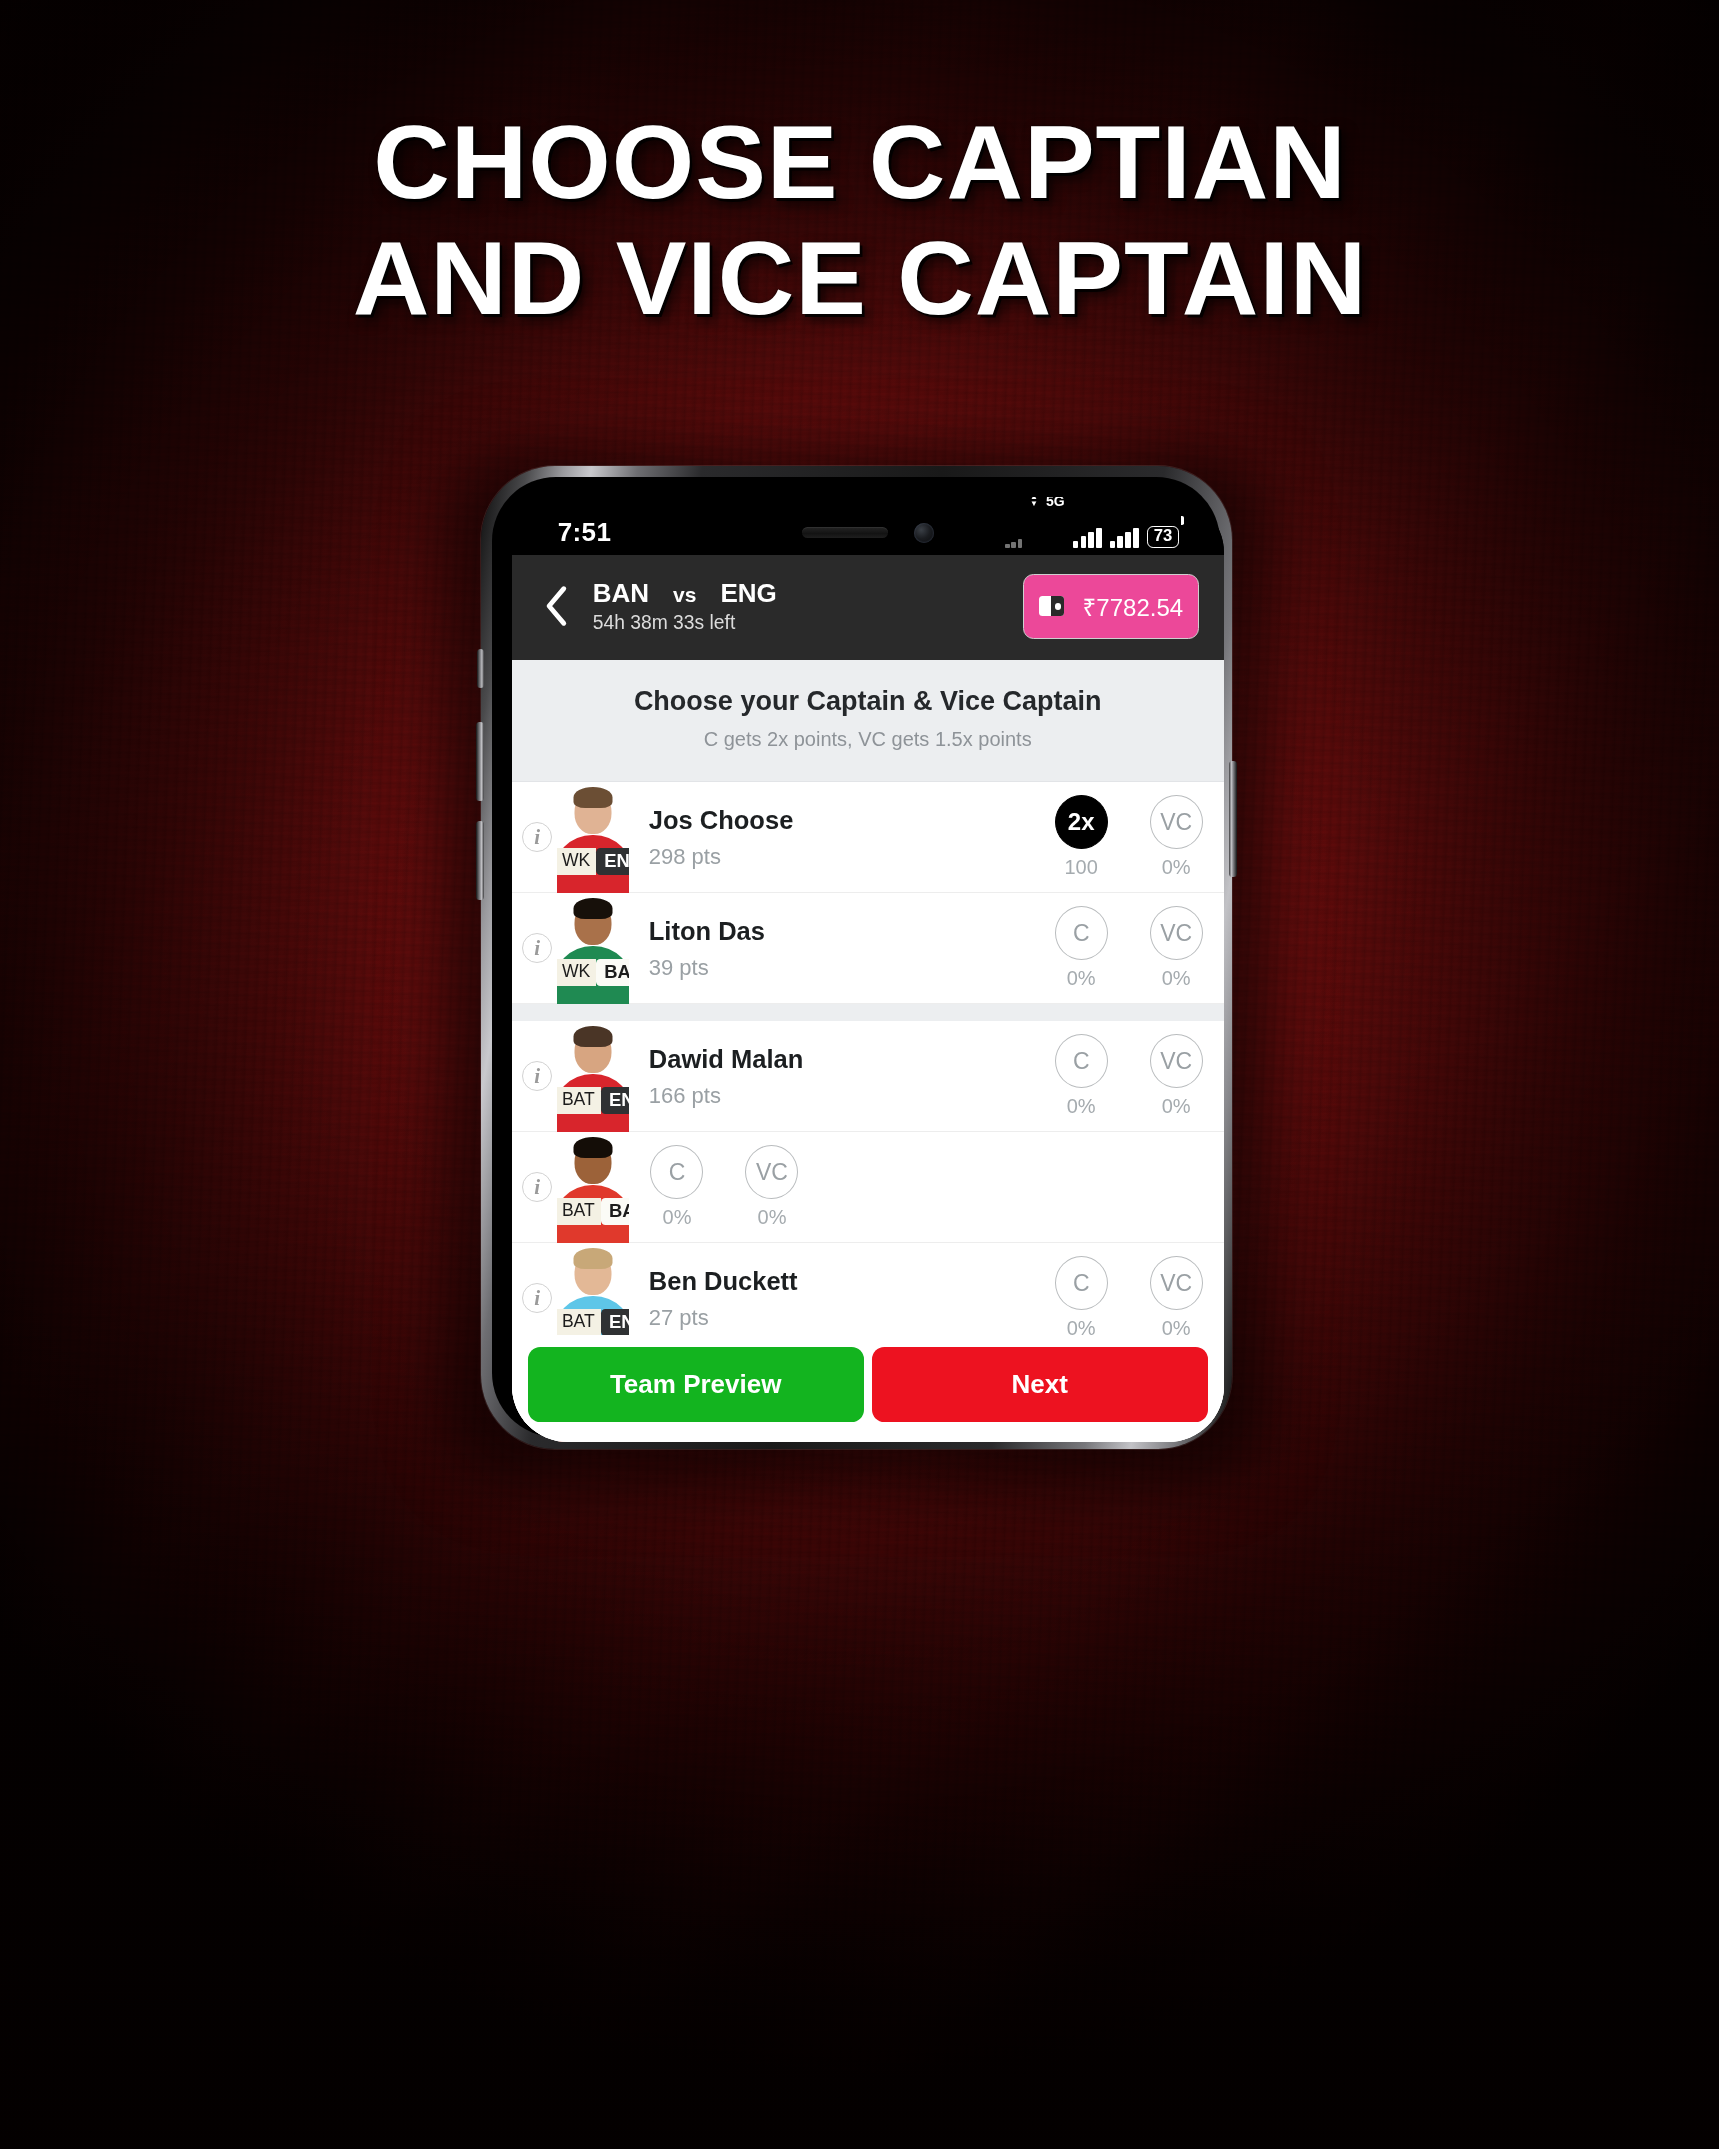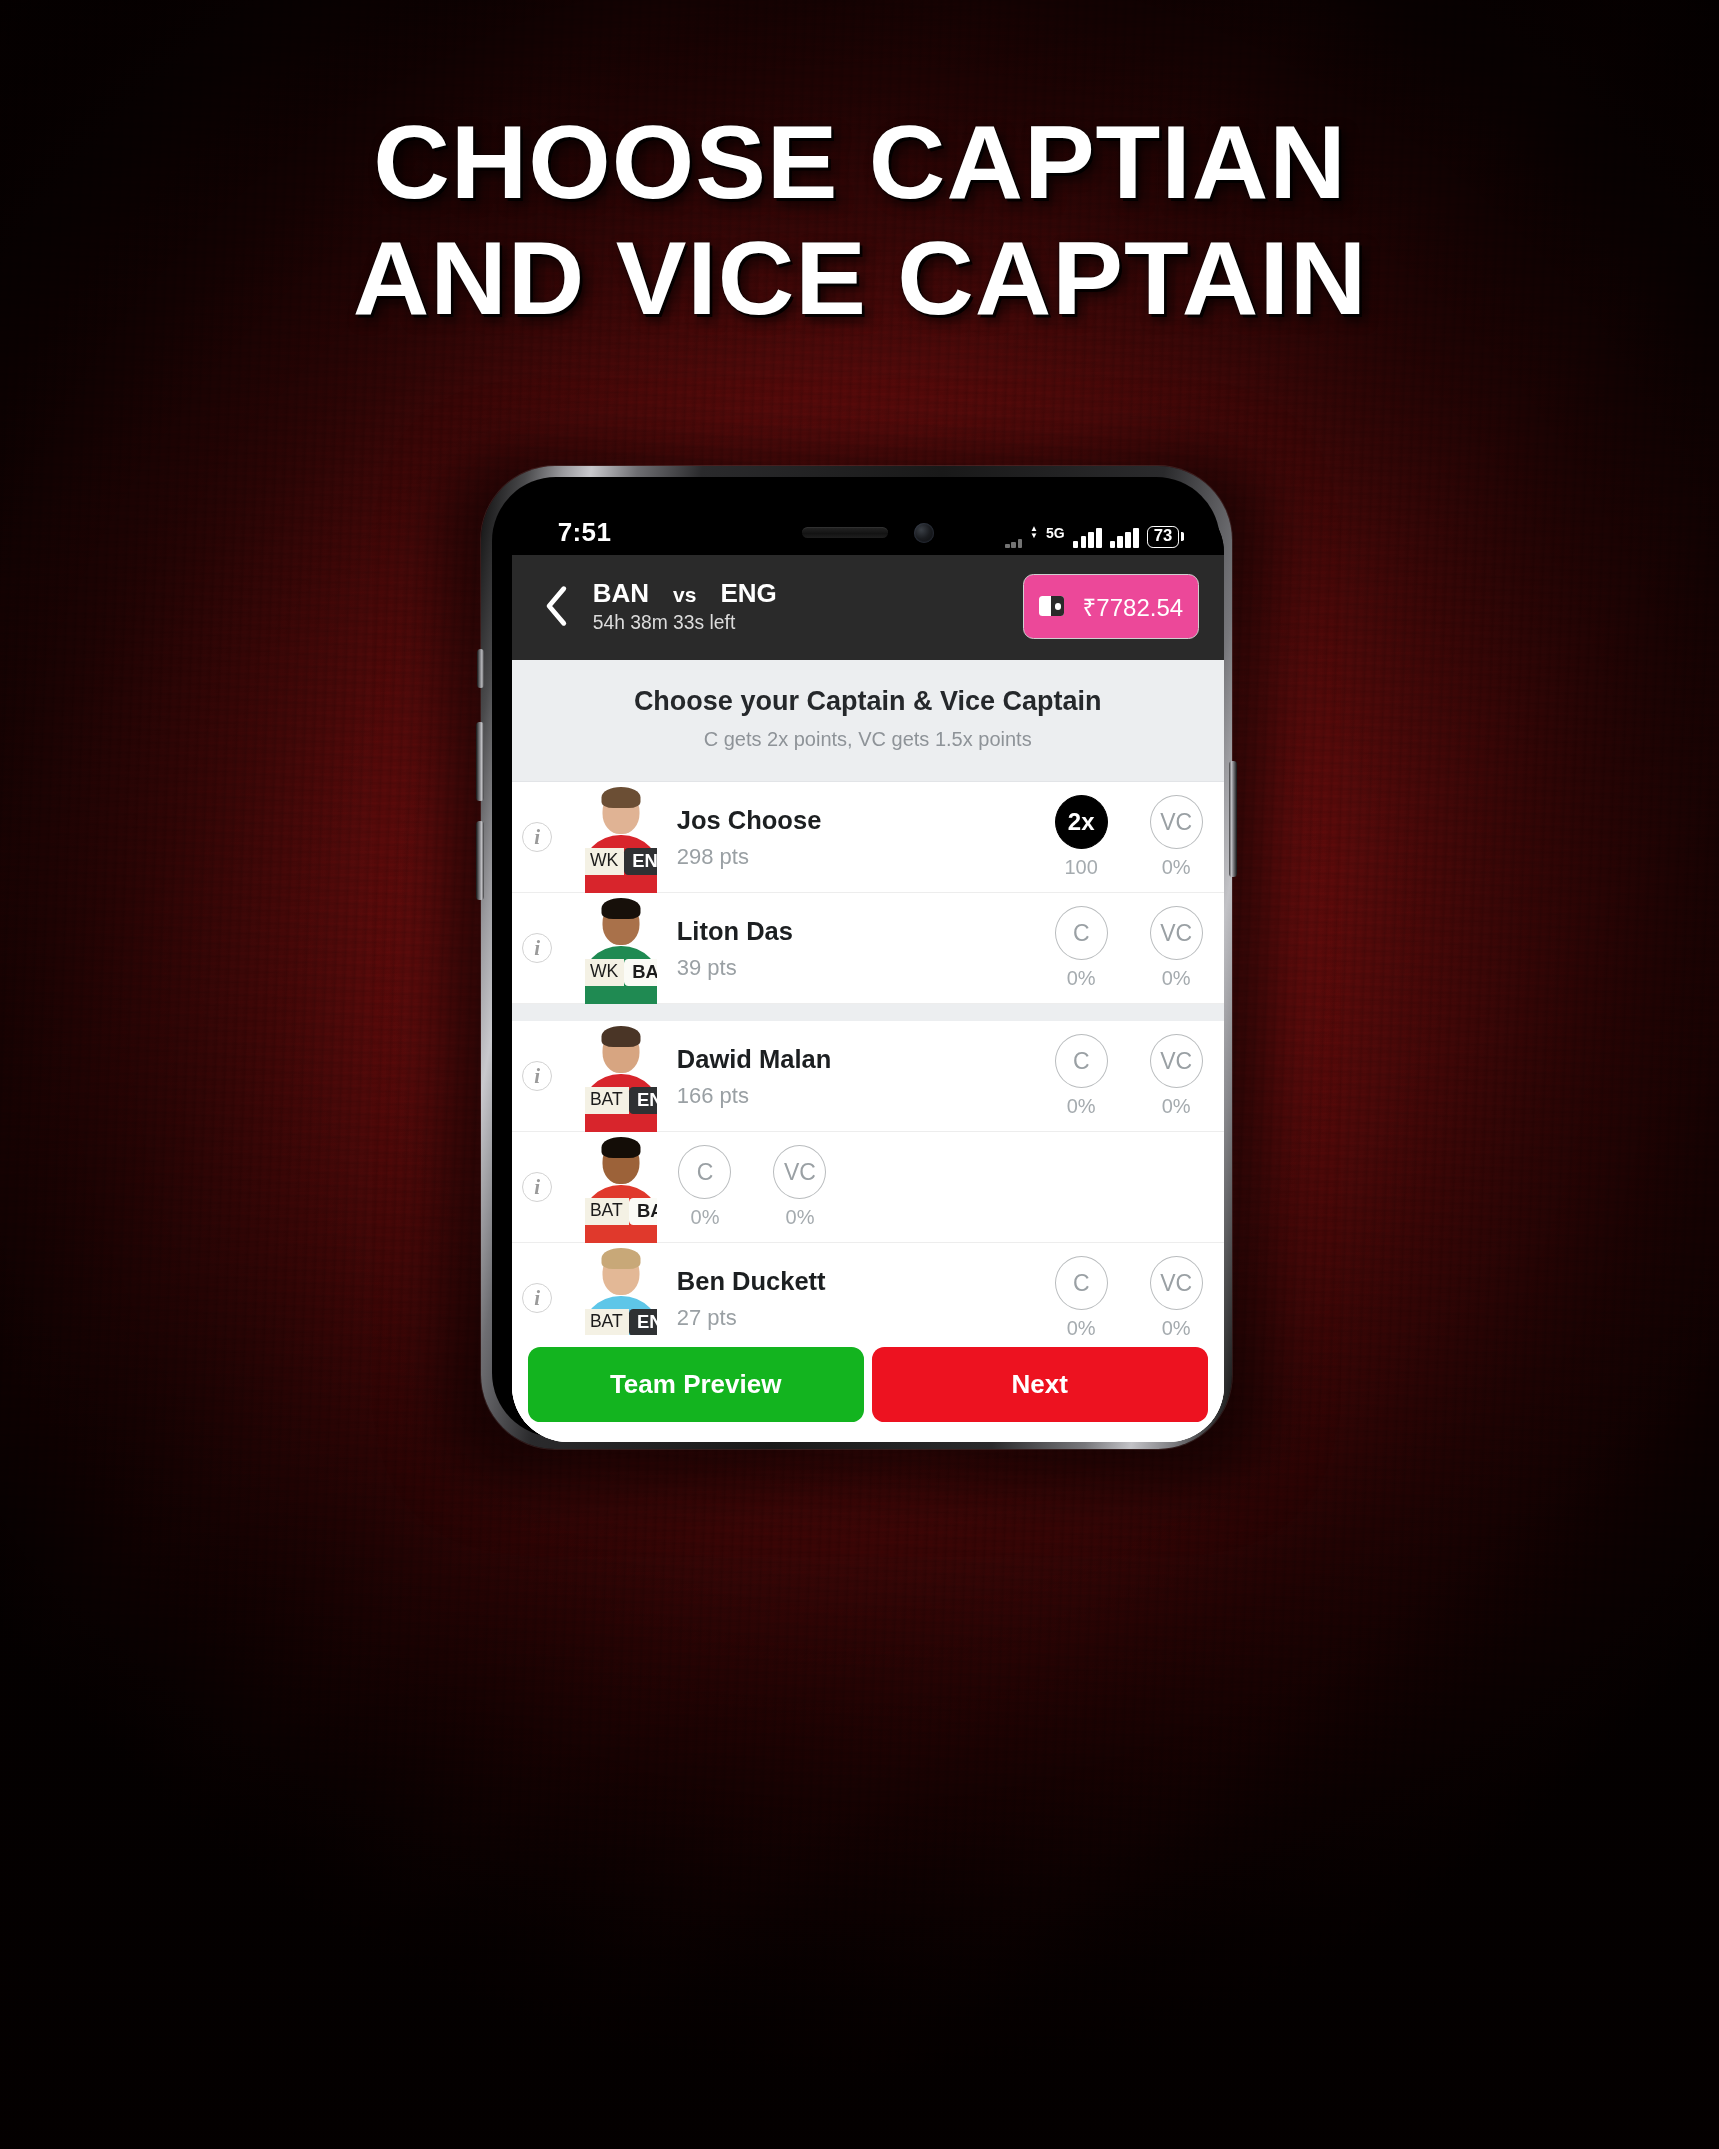--- a/index.html
+++ b/index.html
@@ -154,21 +154,21 @@
   }
   .faint-sig i { display:block; width:4.4px; background:#fff; border-radius:0.9px; }
   .faint-sig i:nth-child(1){height:3.5px;}
   .faint-sig i:nth-child(2){height:6.1px;}
   .faint-sig i:nth-child(3){height:8.8px;}
   #battery {
     display: flex; align-items: center; gap: 1.8px;
   }
   #batt-body {
     border: 1.8px solid #fff; border-radius: 6.1px;
-    padding: 0.9px 6.1px; font-size: 16.7px; font-weight: 600; line-height: 1.1;
+    padding: 0.9px 6.1px; font-size: 16.7px; font-weight: 600; line-height: 1.1; margin-top: 32px;
   }
   #batt-cap { width: 2.6px; height: 8.8px; background: #fff; border-radius: 0 1.8px 1.8px 0; }
 
   
   #appbar {
     background: #2a2a2a;
     padding: 19.3px 24.6px 21px 21px;
     display: flex; align-items: center; gap: 14px;
     color: #fff;
   }
@@ -234,21 +234,20 @@
     display: flex; align-items: center; justify-content: center;
     flex: 0 0 auto;
     margin-right: 5.3px;
     background: #fff;
   }
   .avatar {
     width: 72px; height: 111px;
     flex: 0 0 auto;
     position: relative;
     overflow: hidden;
-    margin-left: 28px;
   }
   .av-photo { position: absolute; inset: 0; }
   
   .av-photo::before {
     content: ""; position: absolute;
     left: 50%; top: 8px; transform: translateX(-50%);
     width: 37px; height: 44px;
     border-radius: 50% 50% 46% 46%;
     background: var(--skin, #c98f68);
   }

